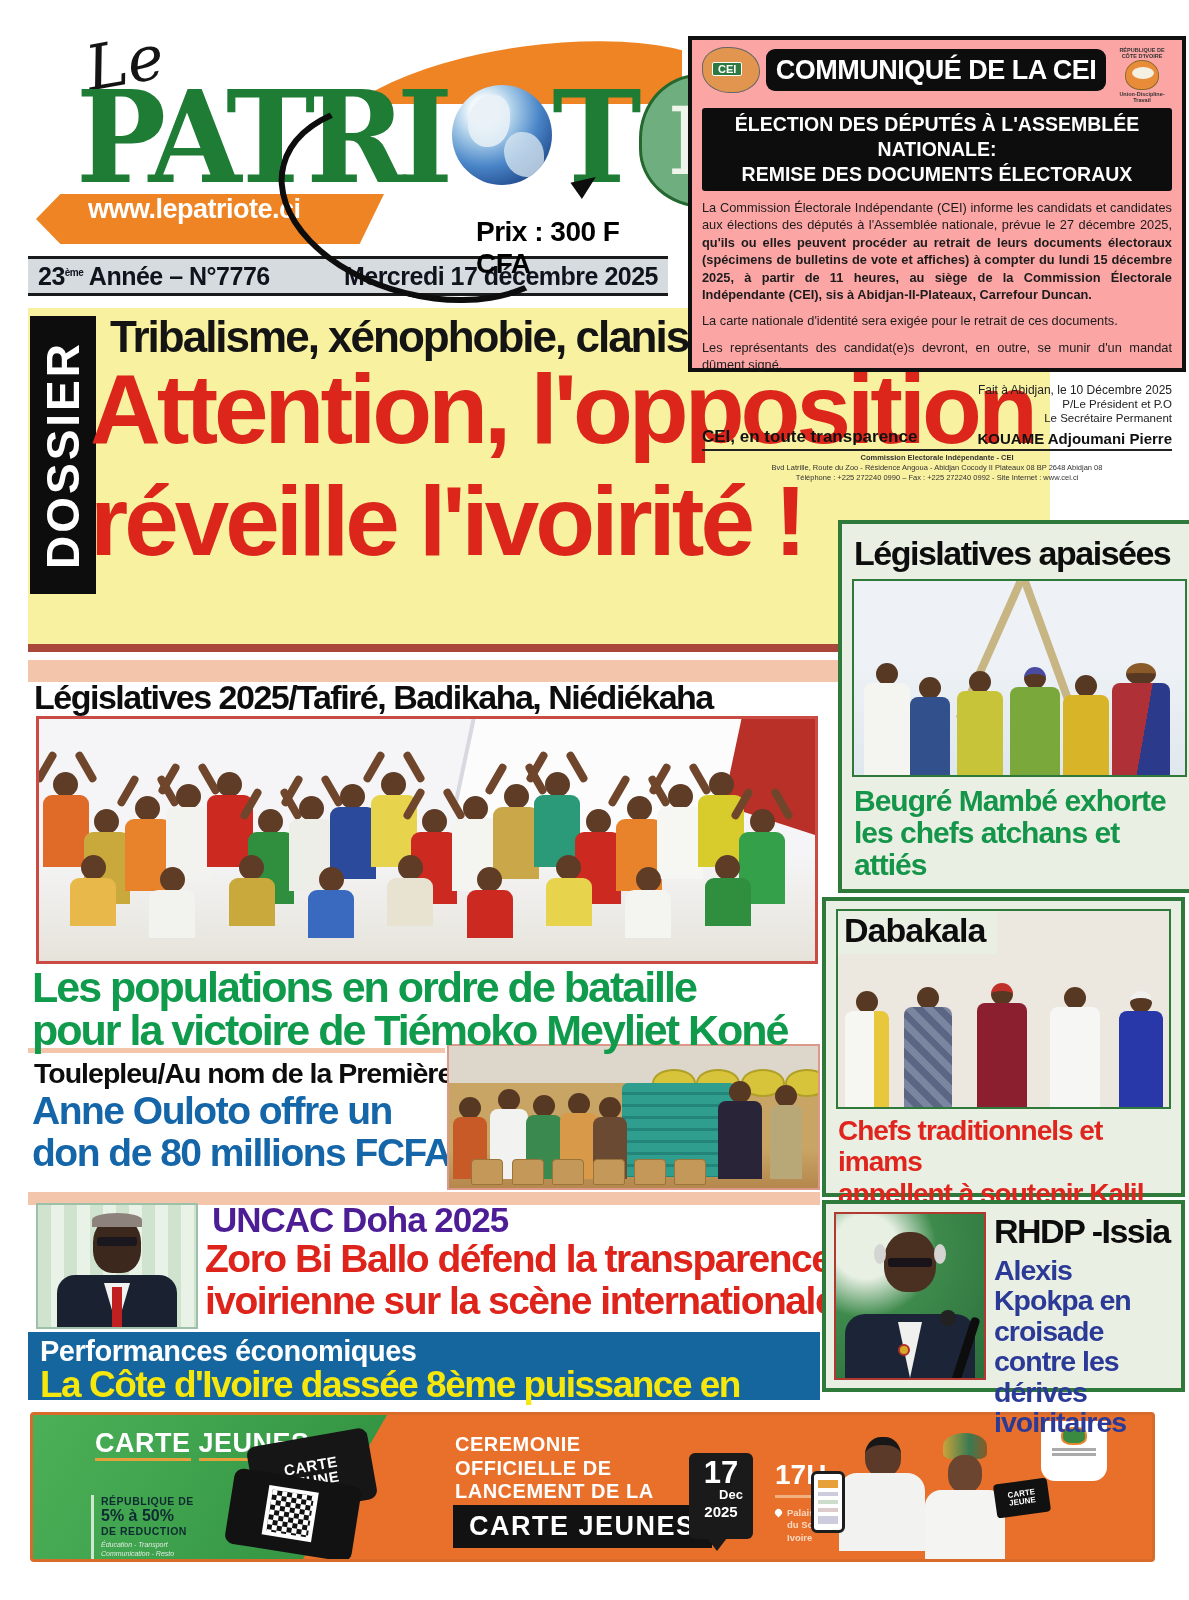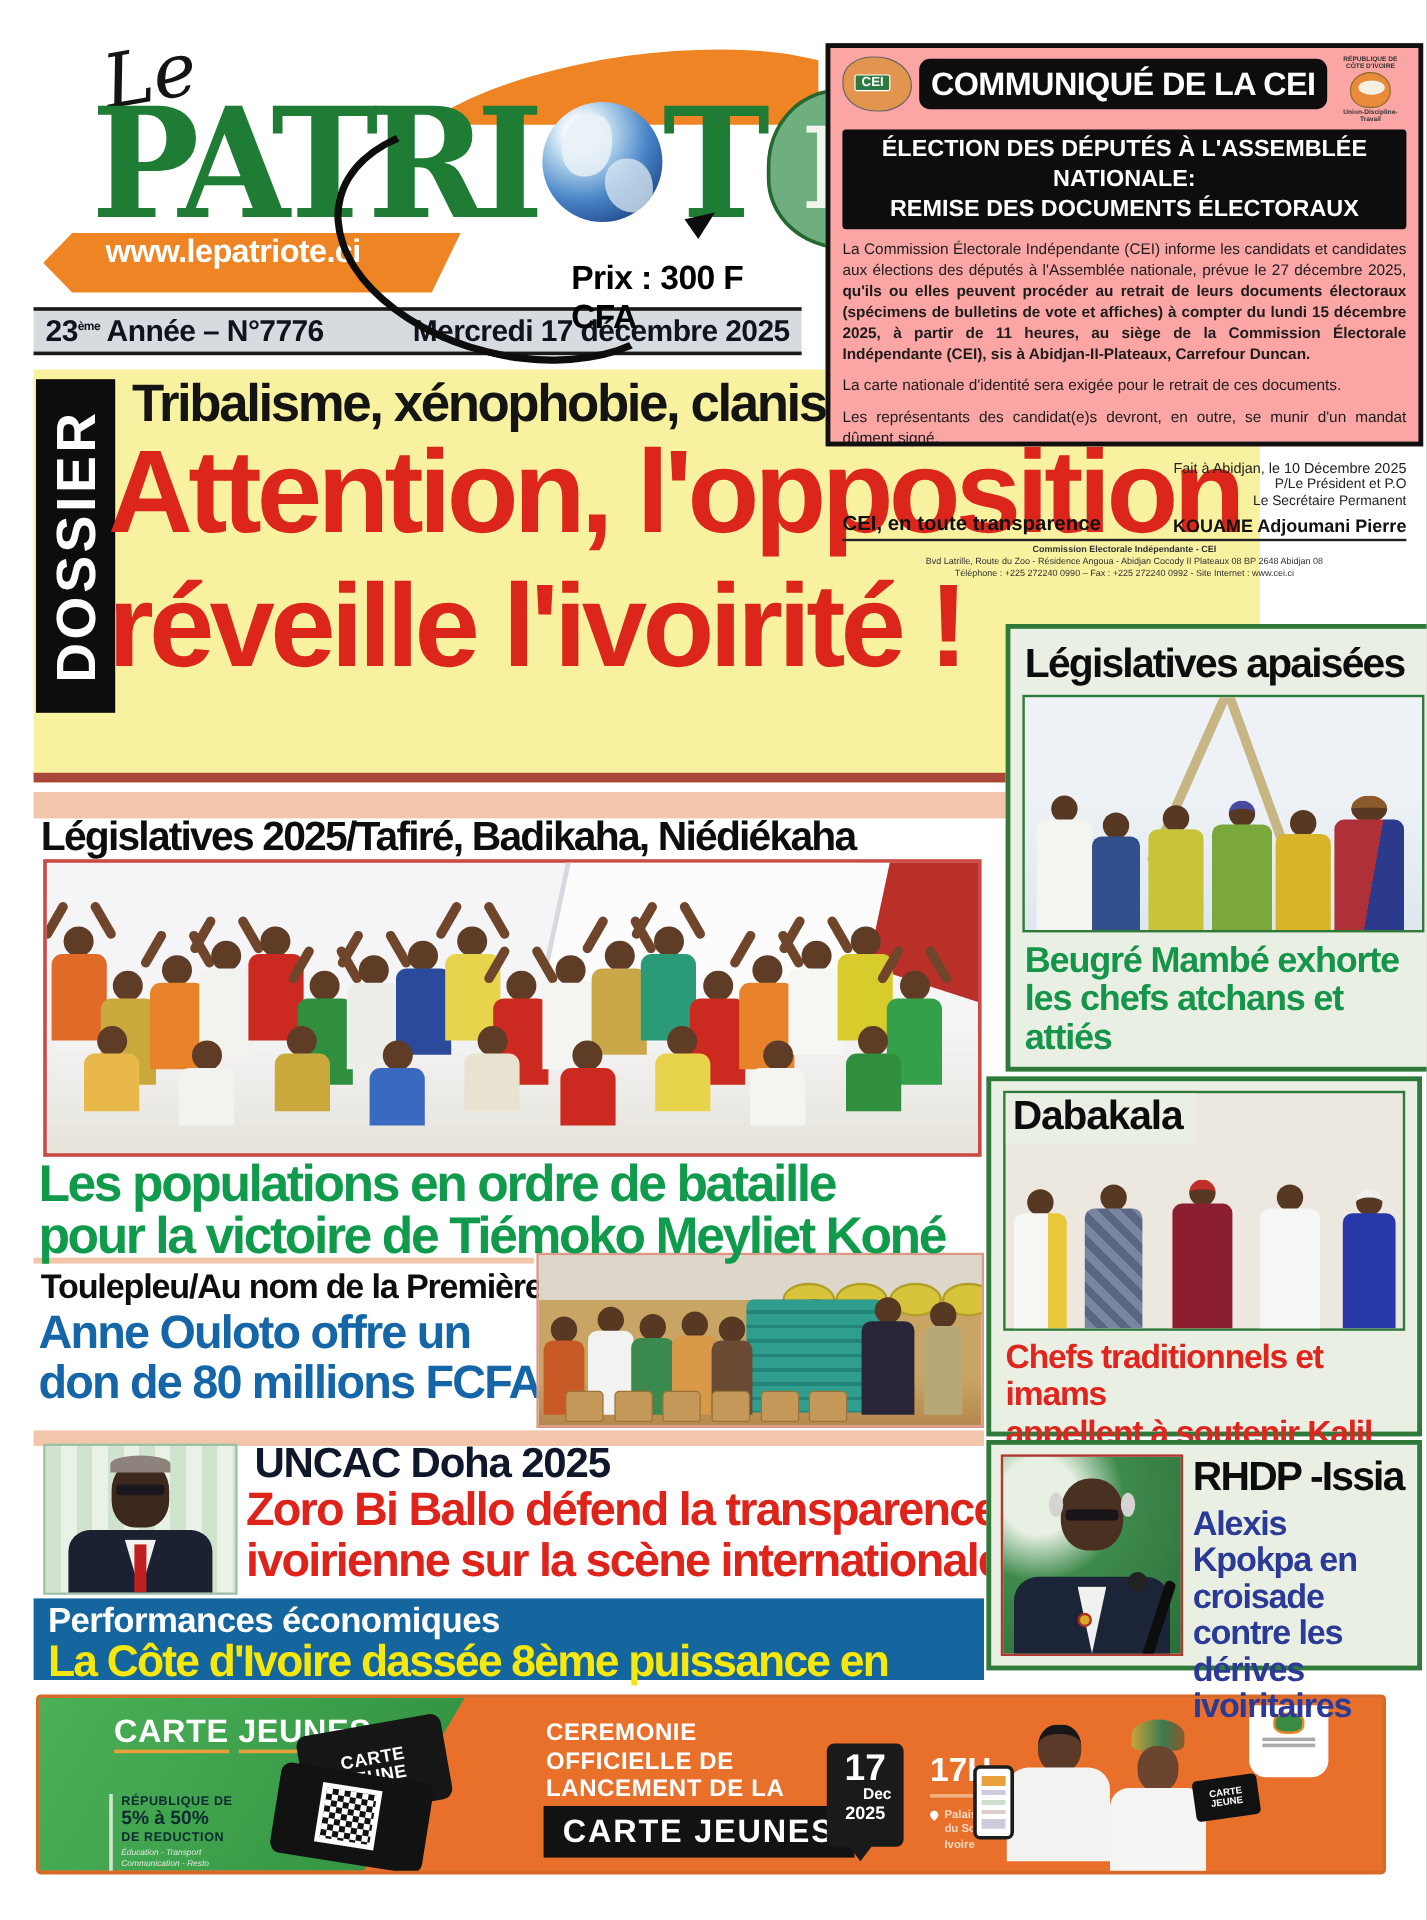--- a/index.html
+++ b/index.html
@@ -126,21 +126,21 @@
   .zoro-photo .zhair { position:absolute; left:50%; top:8px; transform:translateX(-50%); width:50px; height:14px;
     background:#8d837c; border-radius:50% 50% 0 0; }
   .zoro-photo .zglass { position:absolute; left:50%; top:32px; transform:translateX(-50%); width:40px; height:9px;
     background:rgba(20,20,30,.85); border-radius:3px; }
   .zoro-photo .zbody { position:absolute; left:50%; bottom:-4px; transform:translateX(-50%); width:120px; height:56px;
     background:#1a2232; border-radius:18px 18px 0 0; }
   .zoro-photo .zshirt { position:absolute; left:50%; bottom:0; transform:translateX(-50%); width:26px; height:44px;
     background:#f2f2f0; clip-path:polygon(0 0,100% 0,50% 100%); }
   .zoro-photo .ztie { position:absolute; left:50%; bottom:0; transform:translateX(-50%); width:10px; height:40px;
     background:#c02020; }
-  .uncac-kicker { position:absolute; left:212px; top:1200px; font-size:35px; font-weight:bold; color:#0f172a;
+  .uncac-kicker { position:absolute; left:212px; top:1200px; font-size:35px; font-weight:bold; color:#4c1d95;
     letter-spacing:-1px; }
   .uncac-headline { position:absolute; left:205px; top:1238px; font-size:39px; font-weight:bold; color:#de231b;
     letter-spacing:-1.5px; line-height:1.08; }
   .econ-box { position:absolute; left:28px; top:1332px; width:792px; height:68px; background:#15659f;
     padding:3px 12px; }
   .econ-kicker { color:#fff; font-weight:bold; font-size:29px; letter-spacing:-0.5px; }
   .econ-headline { color:#f6e70c; font-weight:bold; font-size:37px; letter-spacing:-1.5px; margin-top:-4px; }
   
   .gbox { position:absolute; left:822px; width:363px; background:#e9efe2; border:4px solid #2f7a3b; z-index:4; }
   .gbox .kicker { font-size:34px; font-weight:bold; color:#0d0d0d; letter-spacing:-1.5px; margin:10px 12px 6px; }

